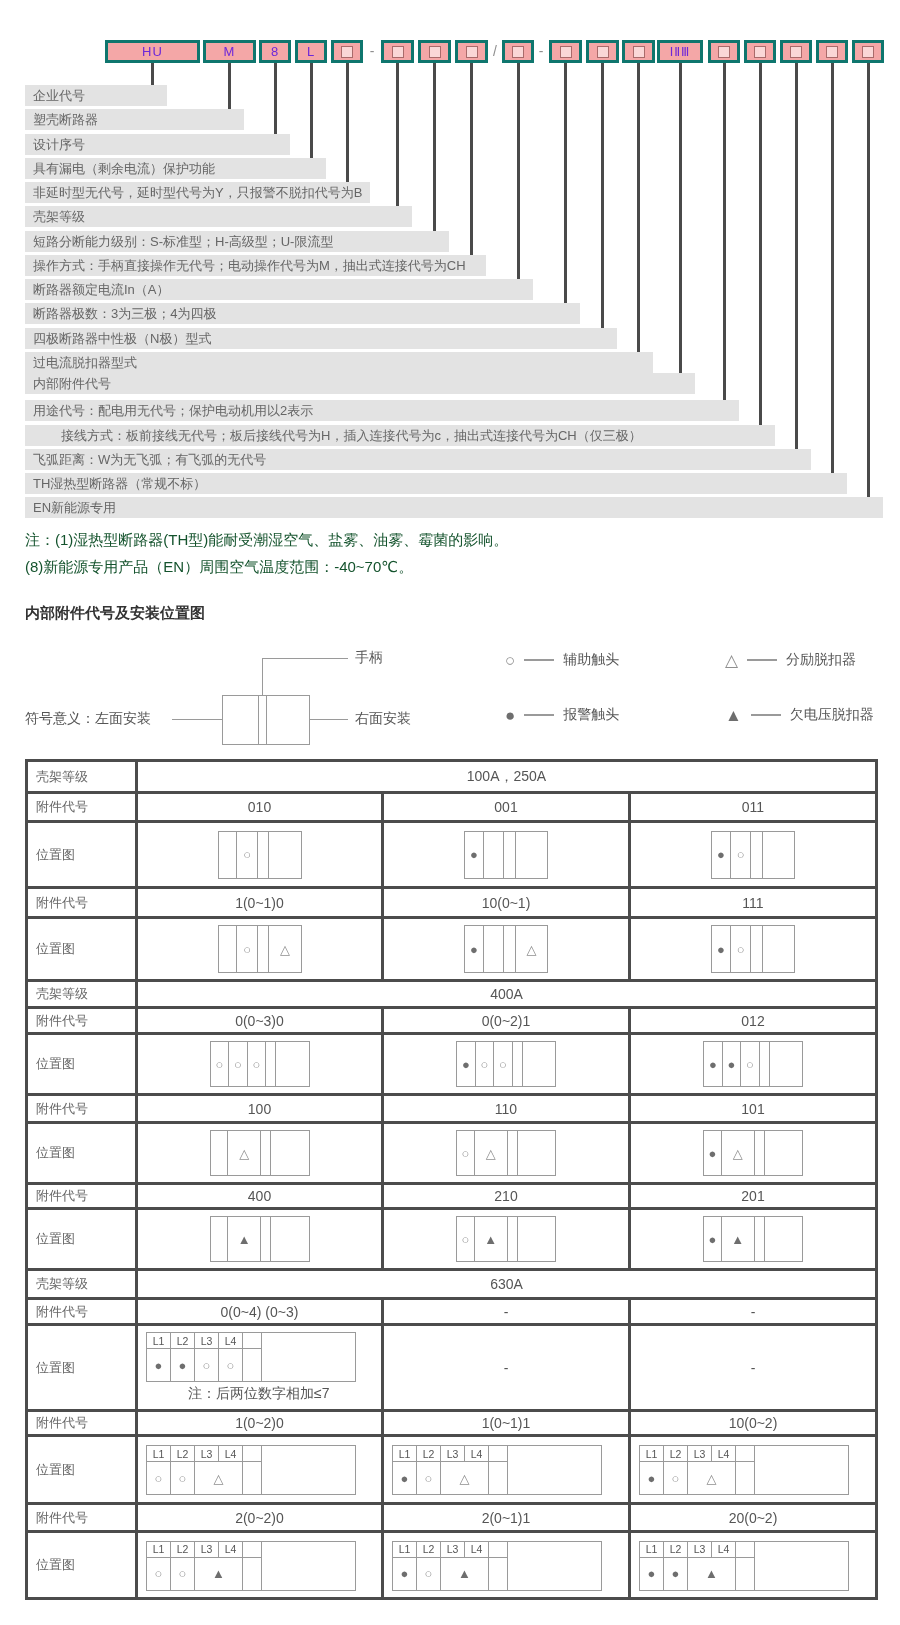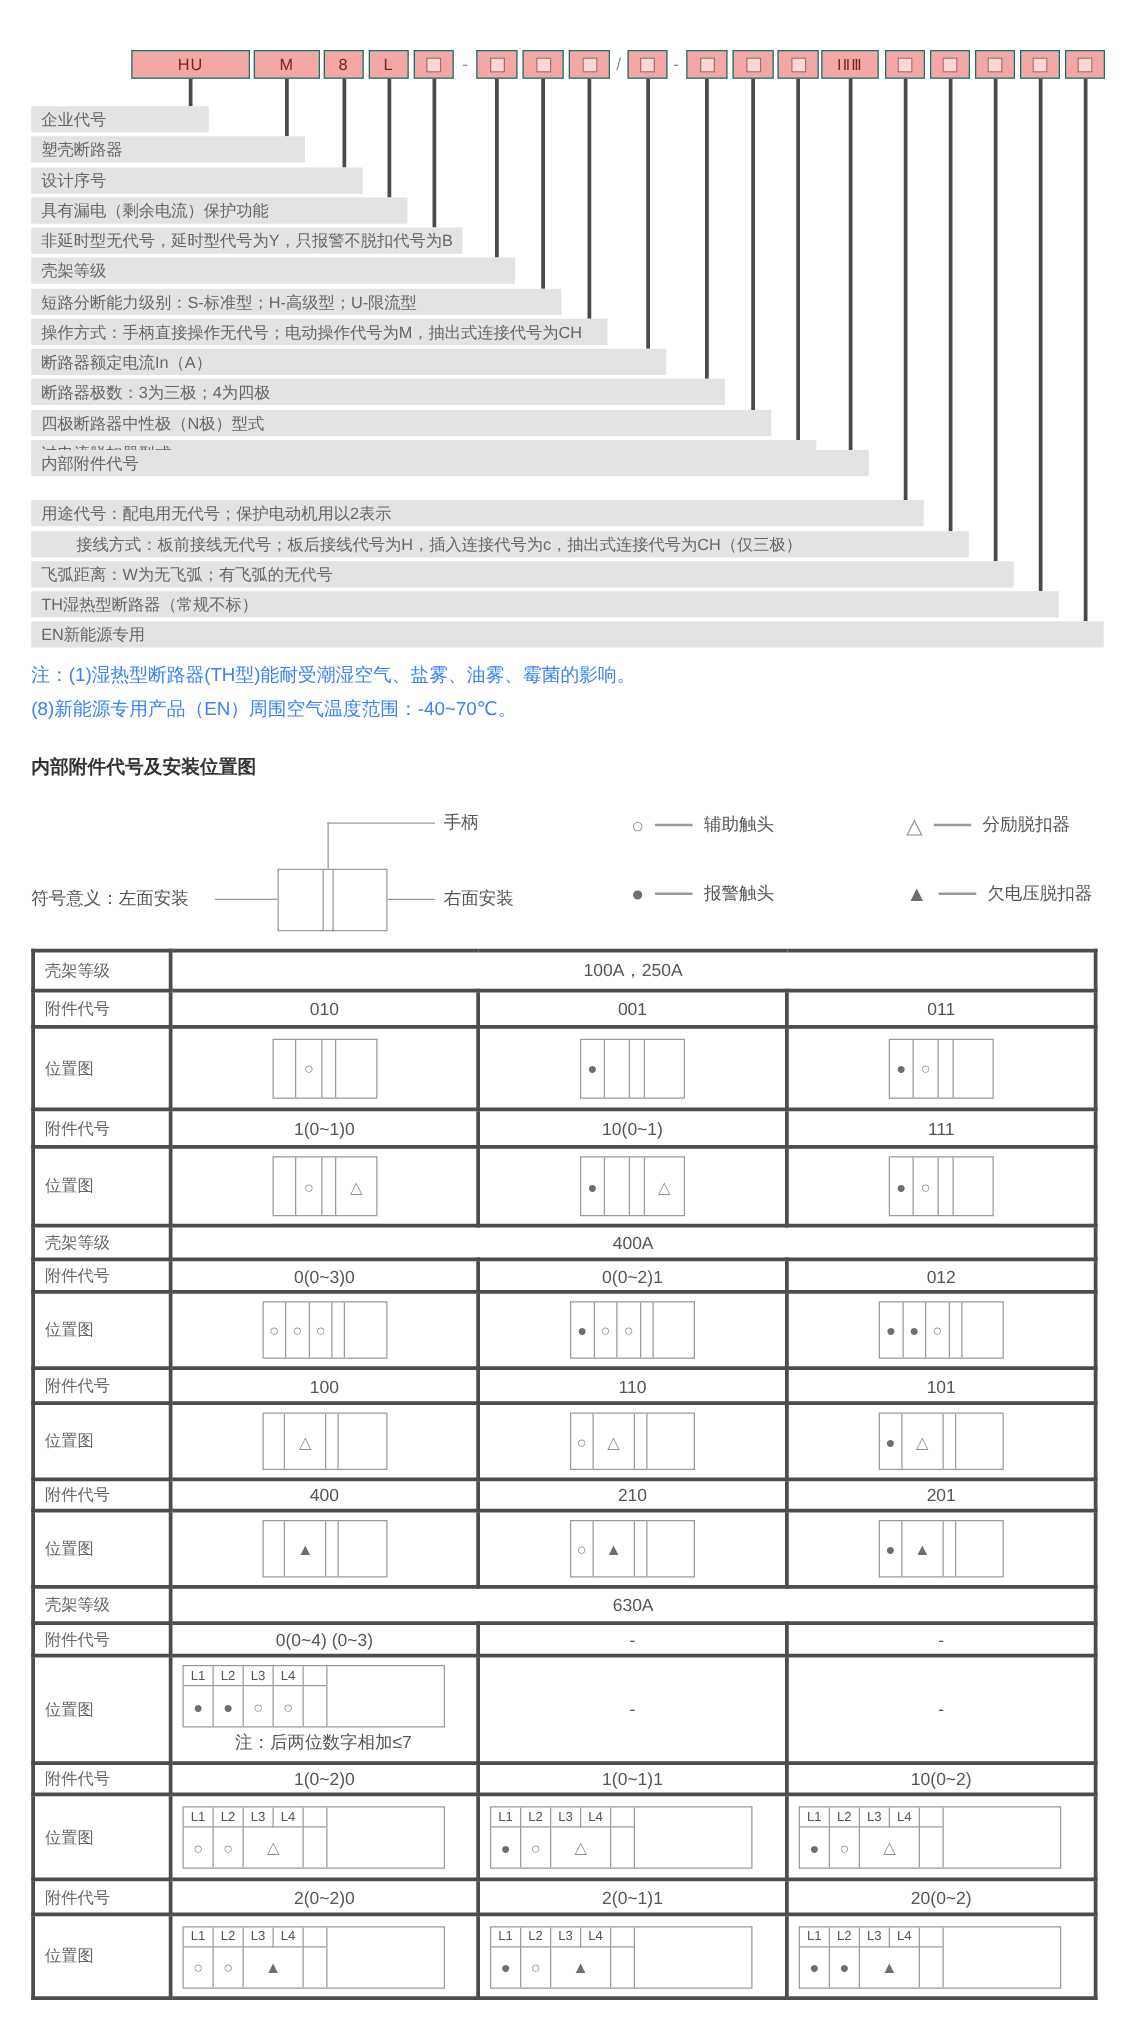--- a/index.html
+++ b/index.html
@@ -1,27 +1,27 @@
 <!DOCTYPE html>
 <html><head>
 <meta charset="utf-8">
 <style>
   html,body{margin:0;padding:0;background:#fff;}
   #stage{position:relative;width:900px;height:1625px;background:#fff;overflow:hidden;
          font-family:"Liberation Sans","DejaVu Sans",sans-serif;}
   
-  .code-box{position:absolute;top:40px;height:23px;background:#f4a7a7;border:1px solid #0f766e;
+  .code-box{position:absolute;top:40px;height:23px;background:#f4a7a7;border:3px solid #0f766e;
             box-sizing:border-box;display:flex;align-items:center;justify-content:center;
-            font-size:13px;color:#7f1d1d;letter-spacing:1px;text-align:center;}
+            font-size:13px;color:#6d28d9;letter-spacing:1px;text-align:center;}
   .ph{width:10px;height:10px;border:1px solid #a96a6a;background:rgba(255,255,255,.55);display:inline-block;}
   .code-sep{position:absolute;top:40px;height:23px;line-height:23px;text-align:center;color:#8f8f8f;font-size:14px;}
   .vline{position:absolute;width:3px;background:#4a4a4a;}
   .bar{position:absolute;left:25px;height:21px;line-height:21px;background:#e3e3e3;color:#666;
        font-size:13px;padding:0 8px;white-space:nowrap;box-sizing:border-box;}
-  .note{position:absolute;left:25px;font-size:15px;color:#3b82f6;}
+  .note{position:absolute;left:25px;font-size:15px;color:#14532d;}
   .sec-title{position:absolute;left:25px;font-size:15px;font-weight:bold;color:#333;}
   
   .leg-label{position:absolute;font-size:14px;color:#555;}
   .hline{position:absolute;height:1px;background:#9a9a9a;}
   .vthin{position:absolute;width:1px;background:#9a9a9a;}
   .figbox{position:absolute;border:1px solid #9a9a9a;box-sizing:border-box;background:#fff;}
   .leg-item{position:absolute;display:flex;align-items:center;gap:9px;font-size:14px;color:#555;}
   .leg-sym{font-size:17px;line-height:1;}
   .leg-dash{width:30px;height:2px;background:#9a9a9a;display:inline-block;}
   .sym-o{color:#8f8f8f;}
@@ -121,21 +121,21 @@
       <div class="bar" style="top: 254.75px; min-width: 461px;">操作方式：手柄直接操作无代号；电动操作代号为M，抽出式连接代号为CH</div>
       <div class="vline" style="left: 517px; top: 63px; height: 216px;"></div>
       <div class="bar" style="top: 279px; min-width: 508px;">断路器额定电流In（A）</div>
       <div class="vline" style="left: 564px; top: 63px; height: 240.25px;"></div>
       <div class="bar" style="top: 303.25px; min-width: 555px;">断路器极数：3为三极；4为四极</div>
       <div class="vline" style="left: 601px; top: 63px; height: 264.5px;"></div>
       <div class="bar" style="top: 327.5px; min-width: 592px;">四极断路器中性极（N极）型式</div>
       <div class="vline" style="left: 637px; top: 63px; height: 288.75px;"></div>
       <div class="bar" style="top: 351.75px; min-width: 628px;">过电流脱扣器型式</div>
       <div class="vline" style="left: 679px; top: 63px; height: 313px;"></div>
-      <div class="bar" style="top: 360px; min-width: 670px;">内部附件代号</div>
+      <div class="bar" style="top: 373px; min-width: 670px;">内部附件代号</div>
       <div class="vline" style="left: 723px; top: 63px; height: 337.25px;"></div>
       <div class="bar" style="top: 400.25px; min-width: 714px;">用途代号：配电用无代号；保护电动机用以2表示</div>
       <div class="vline" style="left: 759px; top: 63px; height: 361.5px;"></div>
       <div class="bar" style="top: 424.5px; min-width: 750px; padding-left: 36px;">接线方式：板前接线无代号；板后接线代号为H，插入连接代号为c，抽出式连接代号为CH（仅三极）</div>
       <div class="vline" style="left: 795px; top: 63px; height: 385.75px;"></div>
       <div class="bar" style="top: 448.75px; min-width: 786px;">飞弧距离：W为无飞弧；有飞弧的无代号</div>
       <div class="vline" style="left: 831px; top: 63px; height: 410px;"></div>
       <div class="bar" style="top: 473px; min-width: 822px;">TH湿热型断路器（常规不标）</div>
       <div class="vline" style="left: 867px; top: 63px; height: 434.25px;"></div>
       <div class="bar" style="top: 497.25px; min-width: 858px;">EN新能源专用</div>

